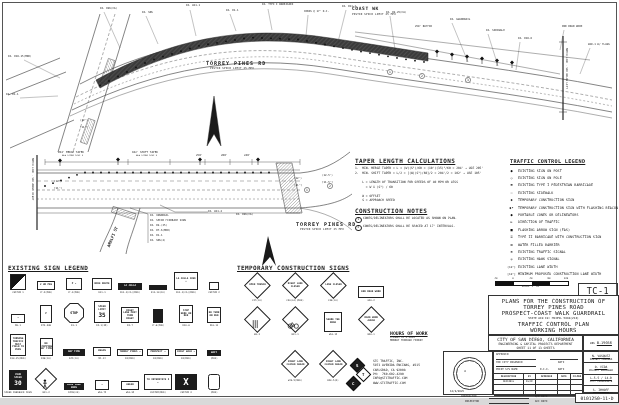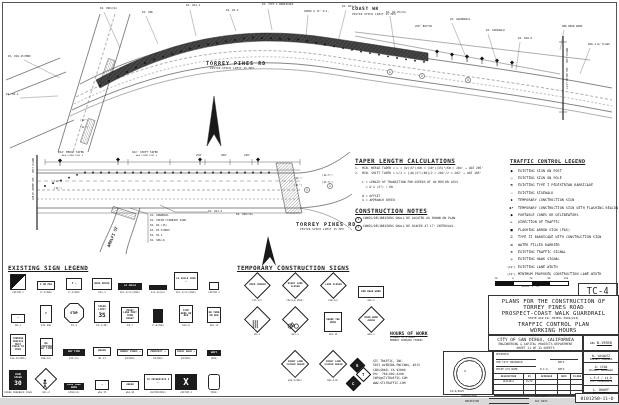--- a/index.html
+++ b/index.html
@@ -408,21 +408,21 @@
         <div class="seg"></div>
     </div>
     <span class="tick-lbl" style="left:1px;">40</span>
     <span class="tick-lbl" style="left:18px;">0</span>
     <span class="tick-lbl" style="left:36px;">40</span>
     <span class="tick-lbl" style="left:54px;">80</span>
     <span class="tick-lbl" style="left:71px;">120</span>
     <div class="cap">SCALE: 1"=40'</div>
   </div>
 
-  <div id="tc1-box">TC-4</div>
+  <div id="tc1-box">TC-1</div>
 
   <div class="sec-title" style="left:8px;top:264px;">EXISTING SIGN LEGEND</div>
   <div id="existing-grid">
       <div class="sign-row" style="left: 4px; top: 272px;">
         <div style="width: 28px; display: flex; justify-content: center; align-items: flex-end;">
           <div class="sgn">
             <div class="shape custom" style="width: 16px; height: 16px;"></div>
             <div class="code">CUSTOM 1</div>
           </div>
         </div>

